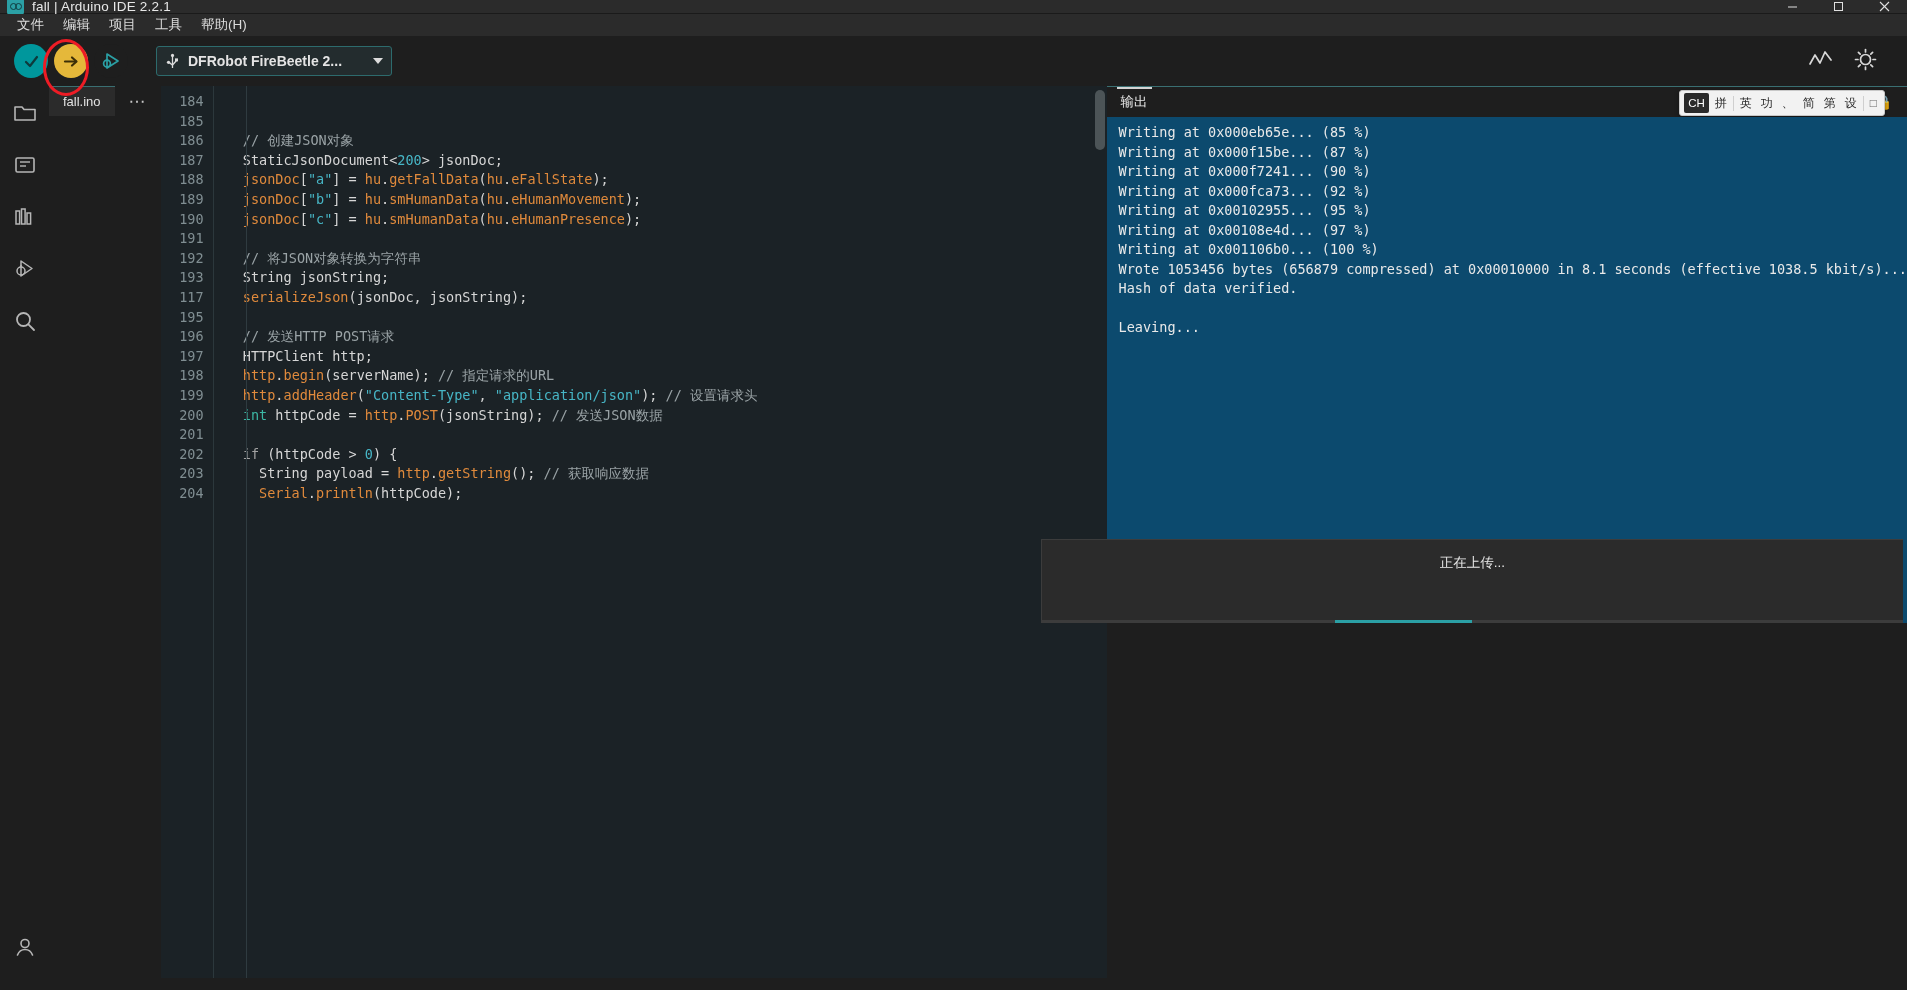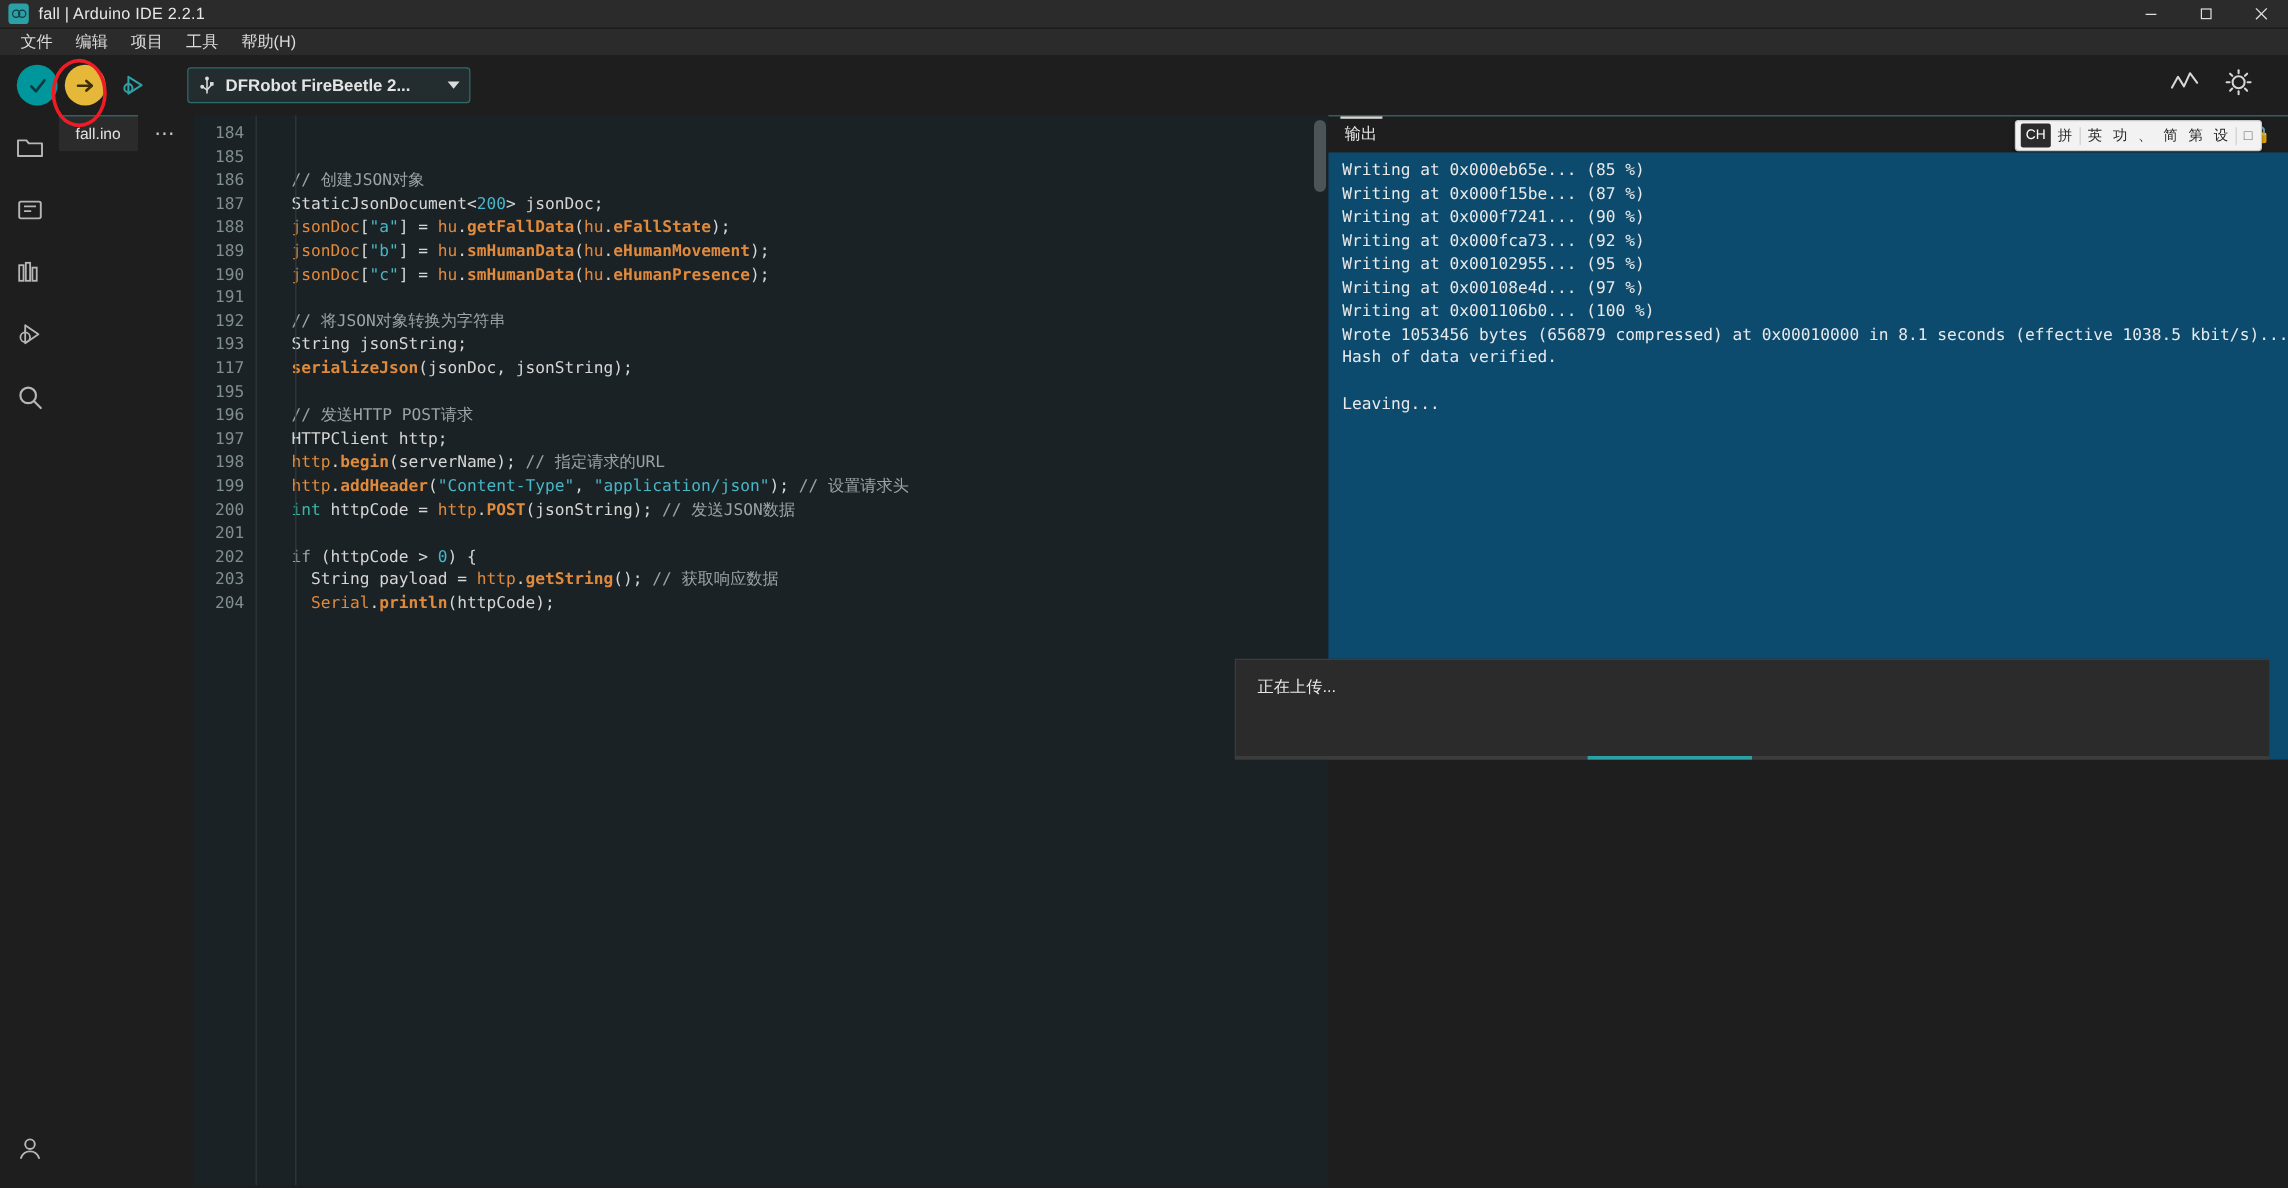--- a/index.html
+++ b/index.html
@@ -1,20 +1,20 @@
 <!DOCTYPE html>
 <html><head>
 <meta charset="utf-8">
 <style>
   * { margin:0; padding:0; box-sizing:border-box; }
   html,body { width:1907px; height:990px; overflow:hidden; background:#1e1e1e;
     font-family:"Liberation Sans", sans-serif; }
 
   
-  .titlebar { height:24px; background:#2b2b2b; display:flex; align-items:center;
+  .titlebar { height:14px; background:#2b2b2b; display:flex; align-items:center;
      border-bottom:1px solid #1a1a1a; }
   .tb-icon { width:17px; height:17px; margin:0 8px 0 7px; border-radius:3px;
      background:#2ba0a5; position:relative; flex:none; }
   .tb-icon:before, .tb-icon:after { content:""; position:absolute; top:5px;
      width:5px; height:5px; border:1.4px solid #0f3d40; border-radius:50%; }
   .tb-icon:before { left:2.5px; } .tb-icon:after { right:2.5px; }
   .tb-title { color:#e8e8e8; font-size:13.5px; letter-spacing:.2px; }
   .tb-spacer { flex:1; }
   .win-btn { width:46px; height:26px; display:flex; align-items:center;
      justify-content:center; color:#e0e0e0; font-size:13px; }
@@ -76,21 +76,21 @@
   .gutter { width:52px; flex:none; padding-top:6px; text-align:right; }
   .gutter div { color:#808e92; font-size:13.5px; line-height:19.6px;
      font-family:"DejaVu Sans Mono", monospace; padding-right:9px; }
   .codearea { flex:1; padding-top:6px; position:relative; min-width:0;
      border-left:1px solid #2c383c; }
   .codearea pre { color:#d6d6d6; font-size:13.5px; line-height:19.6px;
      font-family:"DejaVu Sans Mono", monospace; white-space:pre;
      padding-left:13px; }
   .k  { color:#a3a3a3; }   
   .t  { color:#3cb8a5;margin-top:44px; }   
-  .fn { color:#e08a3c;font-weight:bold; }   
+  .fn { color:#e08a3c; }   
   .id { color:#e08a3c; }   
   .s  { color:#47b6c6; }   
   .n  { color:#47b6c6; }   
   .c  { color:#9aa3a6; }   
   .p  { color:#d6d6d6; }   
   .editor-scroll { position:absolute; right:2px; top:4px; width:10px;
      height:60px; background:#4c5457; border-radius:5px; }
   .indent-guide { position:absolute; top:0; bottom:0; width:1px;
      background:#2f3b40; }
 
@@ -116,23 +116,23 @@
      border:1px solid #c8c8c8; border-radius:3px; display:flex; align-items:center;
      padding:0 4px; gap:3px; box-shadow:0 1px 4px rgba(0,0,0,.4); }
   .ime-cell { font-size:12px; color:#2a2a2a; padding:0 3px; display:flex;
      align-items:center; height:20px; }
   .ime-cell.badge { background:#2b2b2b; color:#fff; border-radius:2px;
      padding:1px 4px; font-size:11.5px; }
   .ime-cell.pin { color:#6a6a6a; }
   .ime-sep { width:1px; height:15px; background:#cfcfcf; }
 
   
-  .toast { position:absolute; right:16px; bottom:0; width:862px; height:84px;
+  .toast { position:absolute; right:4px; bottom:0; width:862px; height:84px;
      background:#2b2b2b; border-top:1px solid #3c3c3c; border-left:1px solid #3c3c3c;
-     padding:14px 18px; }
+     padding:14px 18px;text-align:center; }
   .toast-text { color:#e8e8e8; font-size:13.5px; }
   .toast-bar { position:absolute; left:0; right:0; bottom:0; height:3px;
      background:#3c3c3c; }
   .toast-bar i { position:absolute; left:34%; width:16%; top:0; bottom:0;
      background:#2ba0a5; display:block; }
 </style>
 </head>
 <body>
 
 <div class="titlebar">

